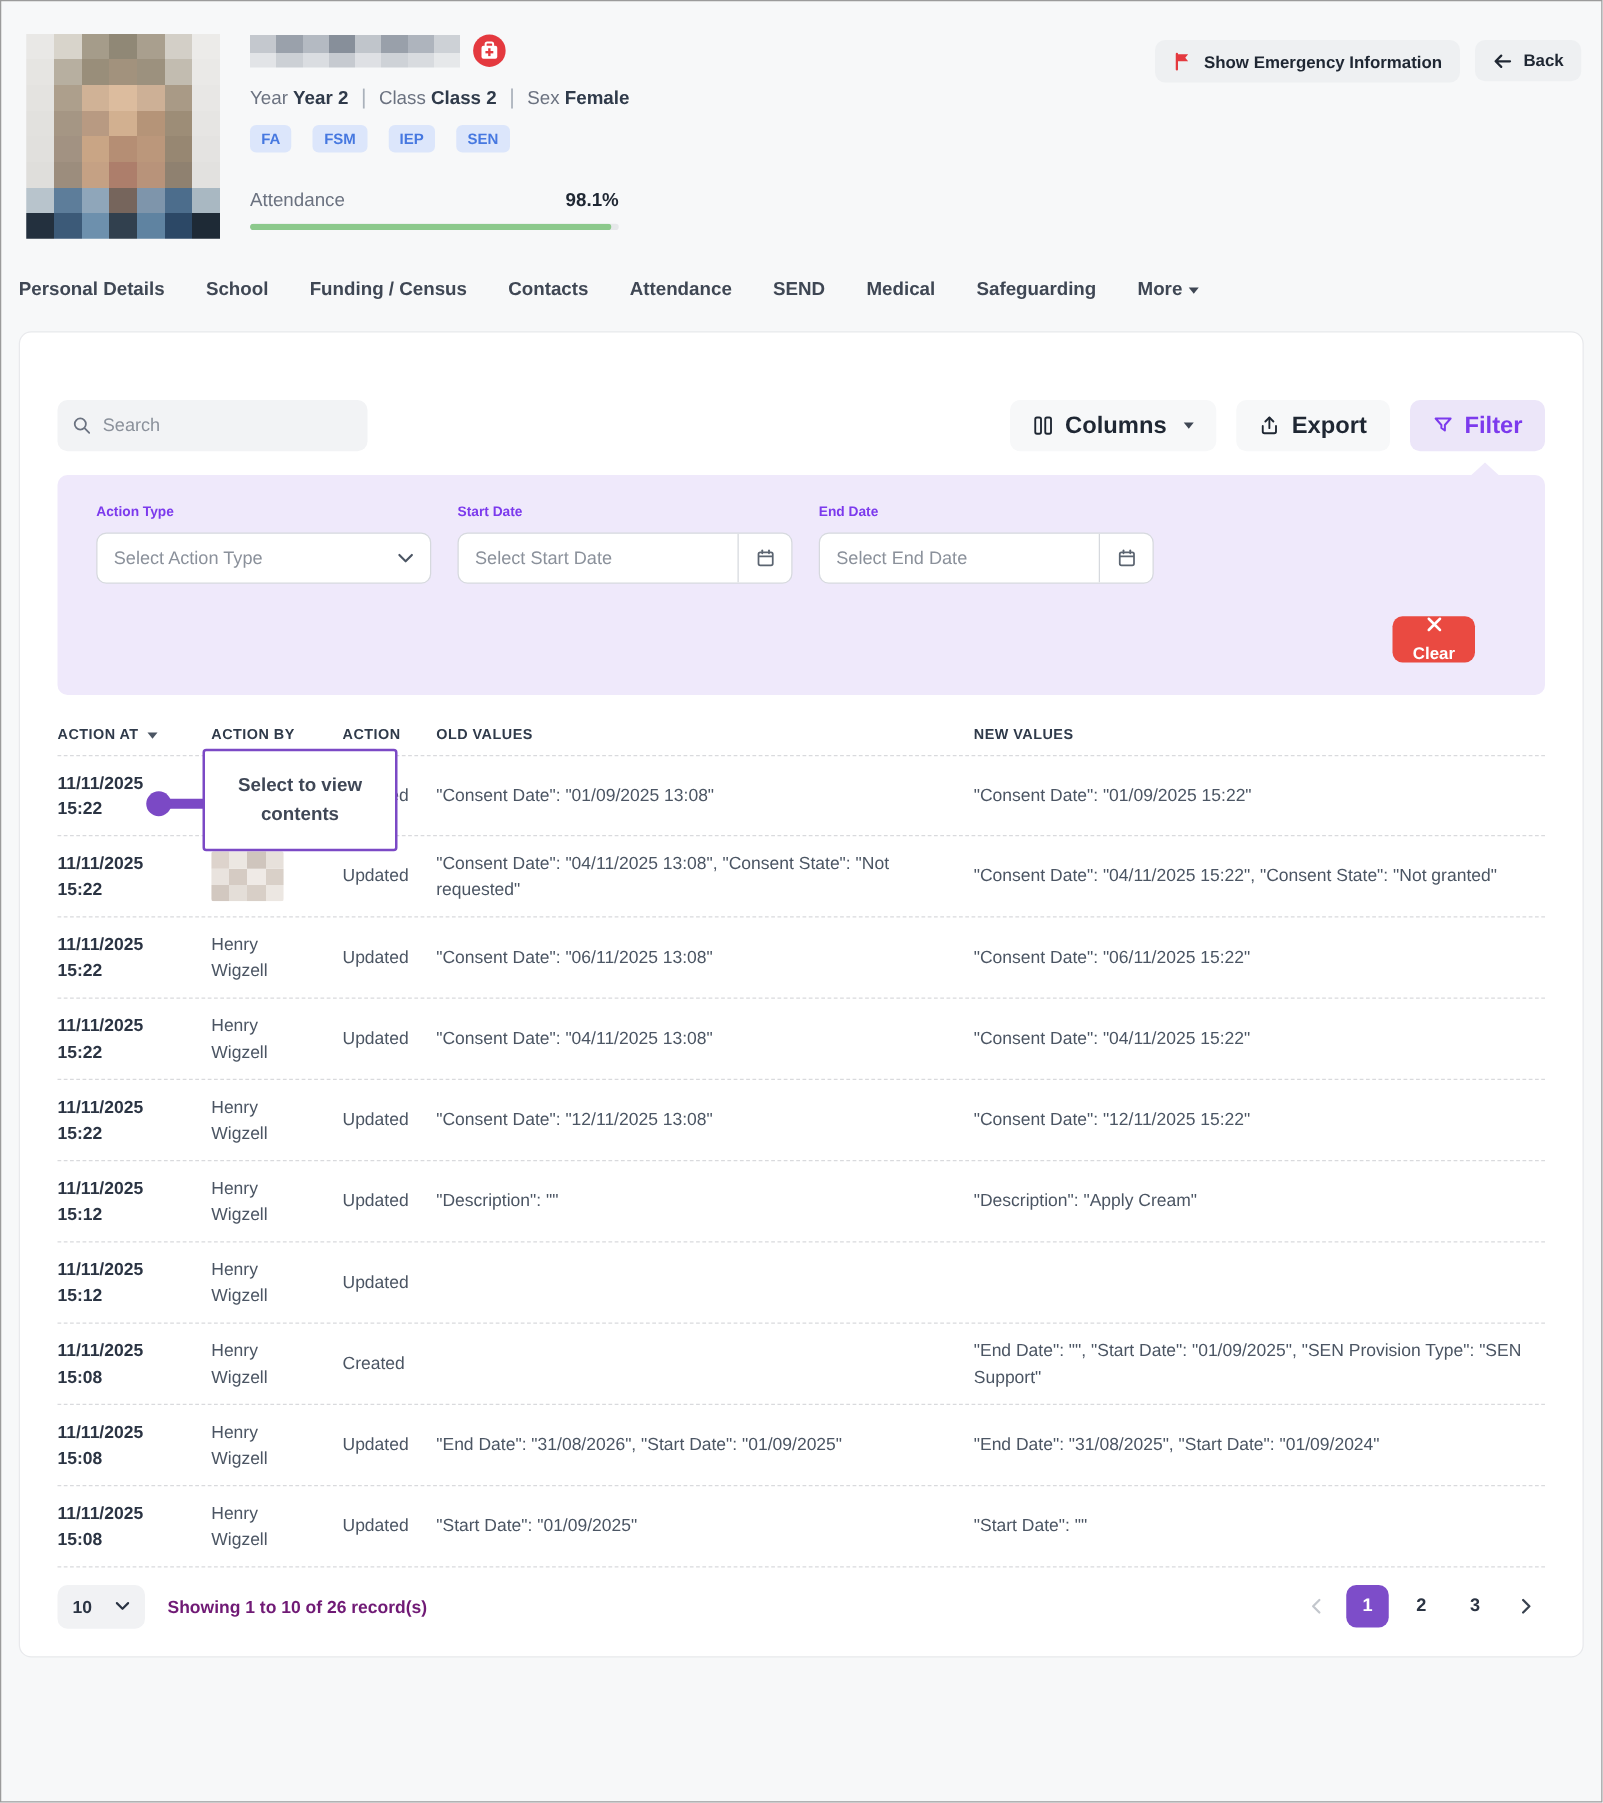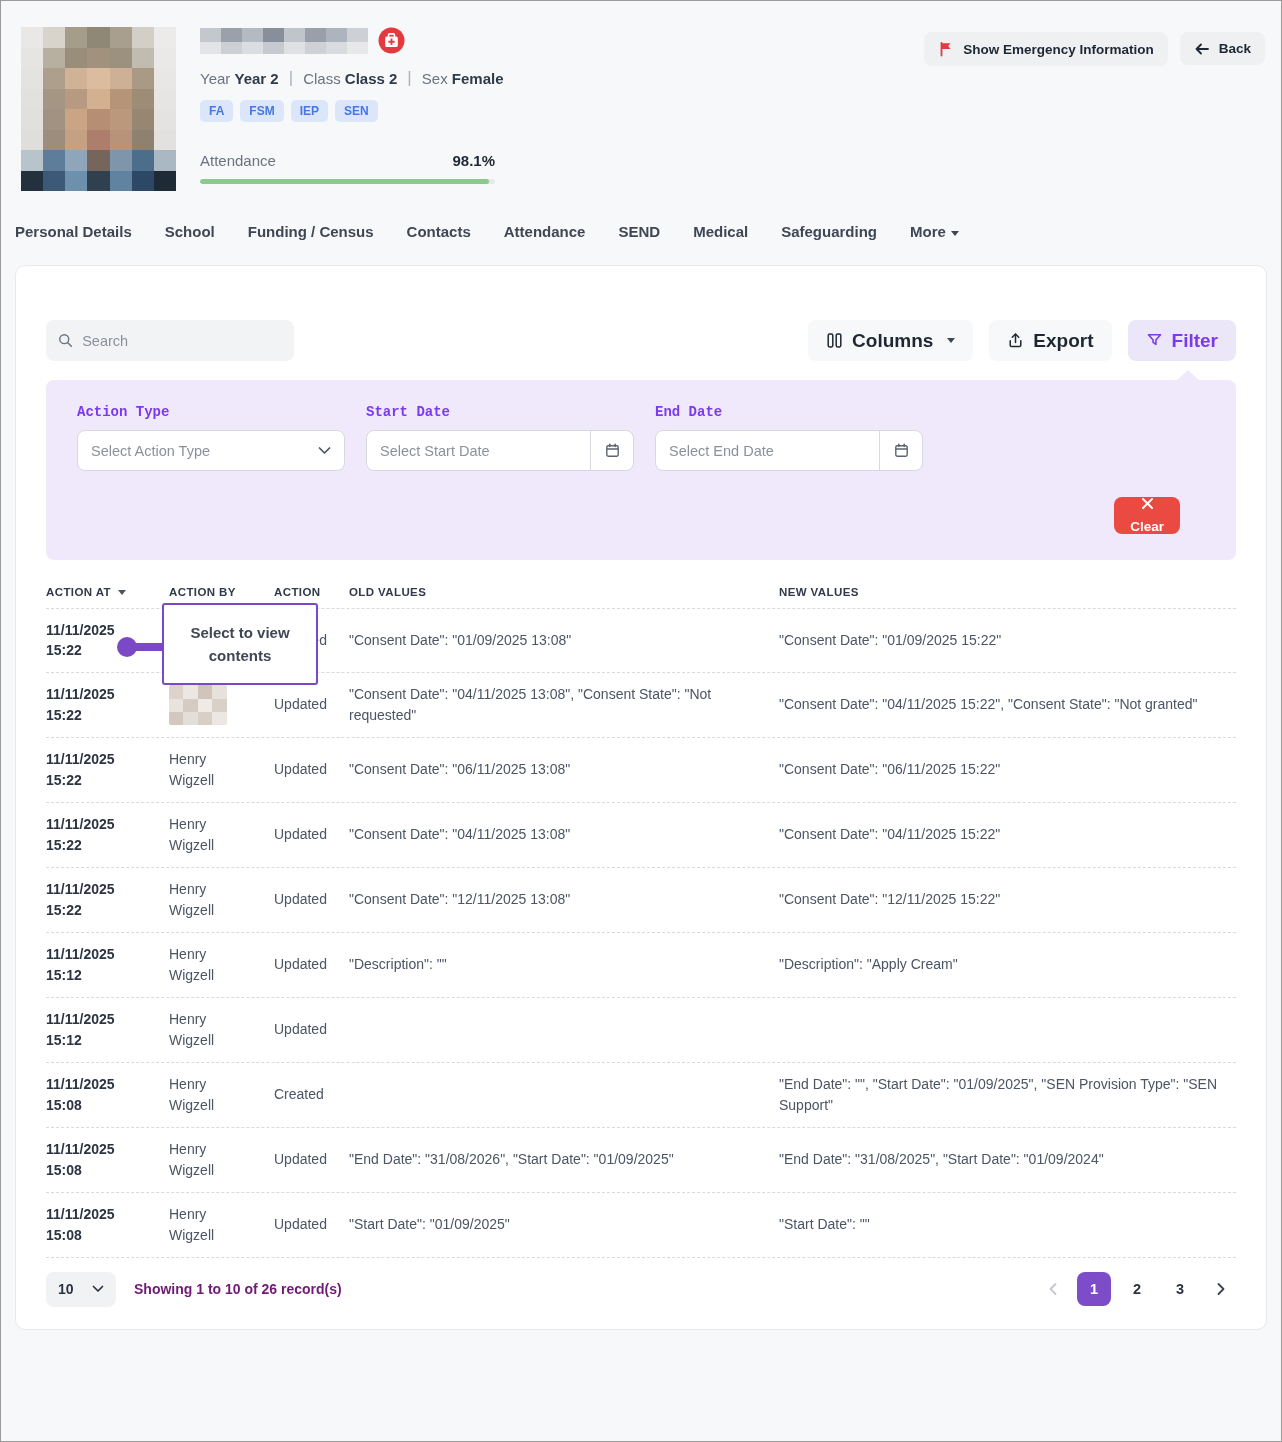--- a/index.html
+++ b/index.html
@@ -14,21 +14,21 @@
   }
   
   .student-header { display:flex; padding:26px 16px 0 20px; }
   .photo { width:155px; height:164px; flex:0 0 auto; }
   .photo svg { display:block; width:155px; height:164px; }
   .student-info { margin-left:24px; }
   .name-row { display:flex; align-items:center; gap:10px; }
   .meta-row { margin-top:14px; font-size:15px; color:#6b7280; display:flex; align-items:center; gap:10px; }
   .meta-row b { color:#2f3a4a; font-weight:700; }
   .meta-sep { color:#aab1bb; font-size:17px; font-weight:300; }
-  .badges { margin-top:12px; display:flex; gap:7px; }
+  .badges { margin-top:12px; display:flex; gap:17px; }
   .badge { background:#dce6fb; color:#4678e0; font-size:12px; font-weight:700; padding:4px 9px; border-radius:5px; }
   .attendance { margin-top:30px; width:295px; }
   .att-row { display:flex; justify-content:space-between; align-items:baseline; }
   .att-label { font-size:15px; color:#6b7280; }
   .att-value { font-size:15px; font-weight:700; color:#1f2733; }
   .att-track { margin-top:10px; height:5px; background:#e6e8ea; border-radius:3px; overflow:hidden; }
   .att-fill { height:100%; background:#8cc98c; border-radius:3px; }
   .header-buttons { margin-left:auto; display:flex; gap:12px; align-items:flex-start; padding-top:5px; }
   .hbtn { display:flex; align-items:center; gap:9px; background:#eef0f2; border:none; border-radius:8px;
           padding:9px 14px; font-size:13.5px; font-weight:600; color:#1f2733; cursor:pointer; font-family:inherit; }
@@ -50,21 +50,21 @@
   .toolbar-right { margin-left:auto; display:flex; gap:16px; }
   .tbtn { display:flex; align-items:center; gap:9px; height:41px; padding:0 18px; background:#f7f8f9; border:none;
           border-radius:8px; font-size:19px; font-weight:700; color:#1f2733; cursor:pointer; font-family:inherit; }
   .tbtn.filter-active { background:#ece6f9; color:#7c3aed; }
   
   .filter-panel { position:relative; margin-top:19px; background:#efe9fb; border-radius:8px; padding:24px 28px 26px 31px; }
   .filter-notch { position:absolute; top:-10px; right:36px; width:0; height:0;
                   border-left:12px solid transparent; border-right:12px solid transparent; border-bottom:11px solid #efe9fb; }
   .filter-fields { display:flex; gap:21px; }
   .ffield { width:268px; }
-  .flabel { font-size:14px; font-weight:700; color:#7c3aed;font-family:Liberation Mono, monospace; }
+  .flabel { font-size:11px; font-weight:700; color:#7c3aed; }
   .fcontrol { margin-top:10px; height:41px; background:#fff; border:1px solid #d6d9de; border-radius:8px;
               display:flex; align-items:center; overflow:hidden; }
   .fcontrol .ph { flex:1; padding:0 13px; font-size:14.5px; color:#8b919b; white-space:nowrap; }
   .fcontrol .chev { padding:0 13px; color:#4b5563; display:flex; }
   .date-btn { width:43px; height:100%; border-left:1px solid #d6d9de; display:flex; align-items:center; justify-content:center; cursor:pointer; }
   .clear-row { display:flex; justify-content:flex-end; margin-top:26px; padding-right:28px; }
   .clear-btn { display:flex; align-items:center; gap:9px; background:#ea4a41; color:#fff; border:none; border-radius:8px;
                height:37px; padding:0 16px; font-size:13.5px; font-weight:700; cursor:pointer; font-family:inherit;flex-direction:column; }
   
   .table { margin-top:26px; }

